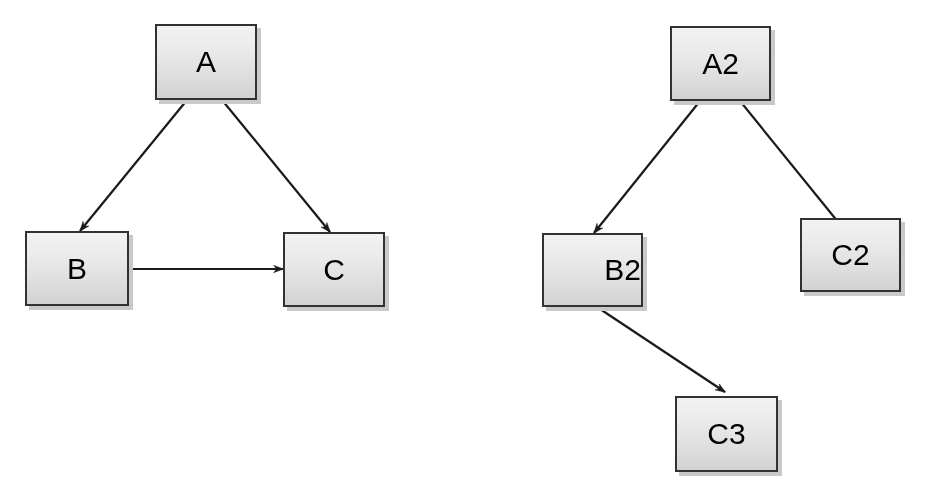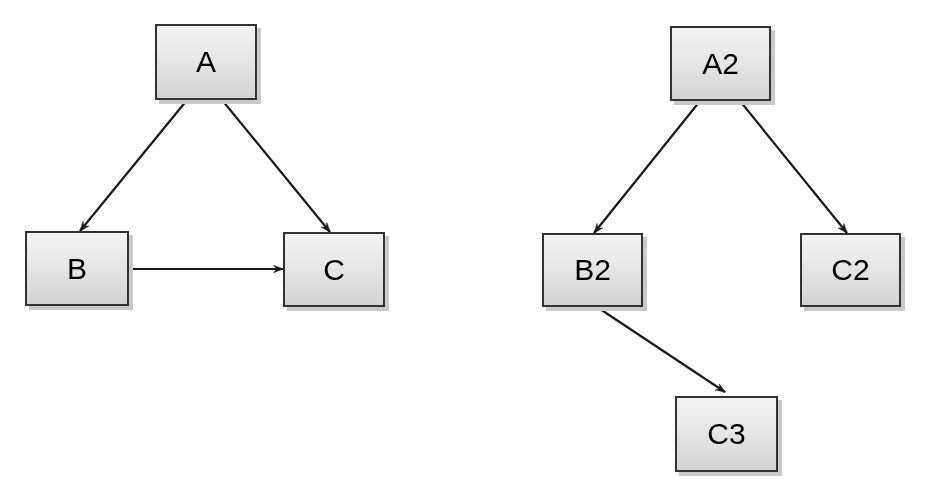--- a/index.html
+++ b/index.html
@@ -74,24 +74,24 @@
       </div>
       <div class="node" style="left: 25px; top: 231px; width: 104px; height: 75px;">
         <span class="node-label">B</span>
       </div>
       <div class="node" style="left: 283px; top: 232px; width: 102px; height: 75px;">
         <span class="node-label">C</span>
       </div>
       <div class="node" style="left: 670px; top: 26px; width: 101px; height: 75px;">
         <span class="node-label">A2</span>
       </div>
-      <div class="node" style="left: 542px; top: 233px; width: 101px; height: 74px;">
+      <div class="node" style="left: 542px; top: 233px; width: 101px; height: 74px; justify-content: flex-end;">
         <span class="node-label">B2</span>
       </div>
-      <div class="node" style="left: 800px; top: 233px; width: 101px; height: 74px;">
+      <div class="node" style="left: 800px; top: 218px; width: 101px; height: 74px;">
         <span class="node-label">C2</span>
       </div>
       <div class="node" style="left: 675px; top: 396px; width: 103px; height: 76px;">
         <span class="node-label">C3</span>
       </div>
     </div>
 
 </div>
 
 </body></html>

